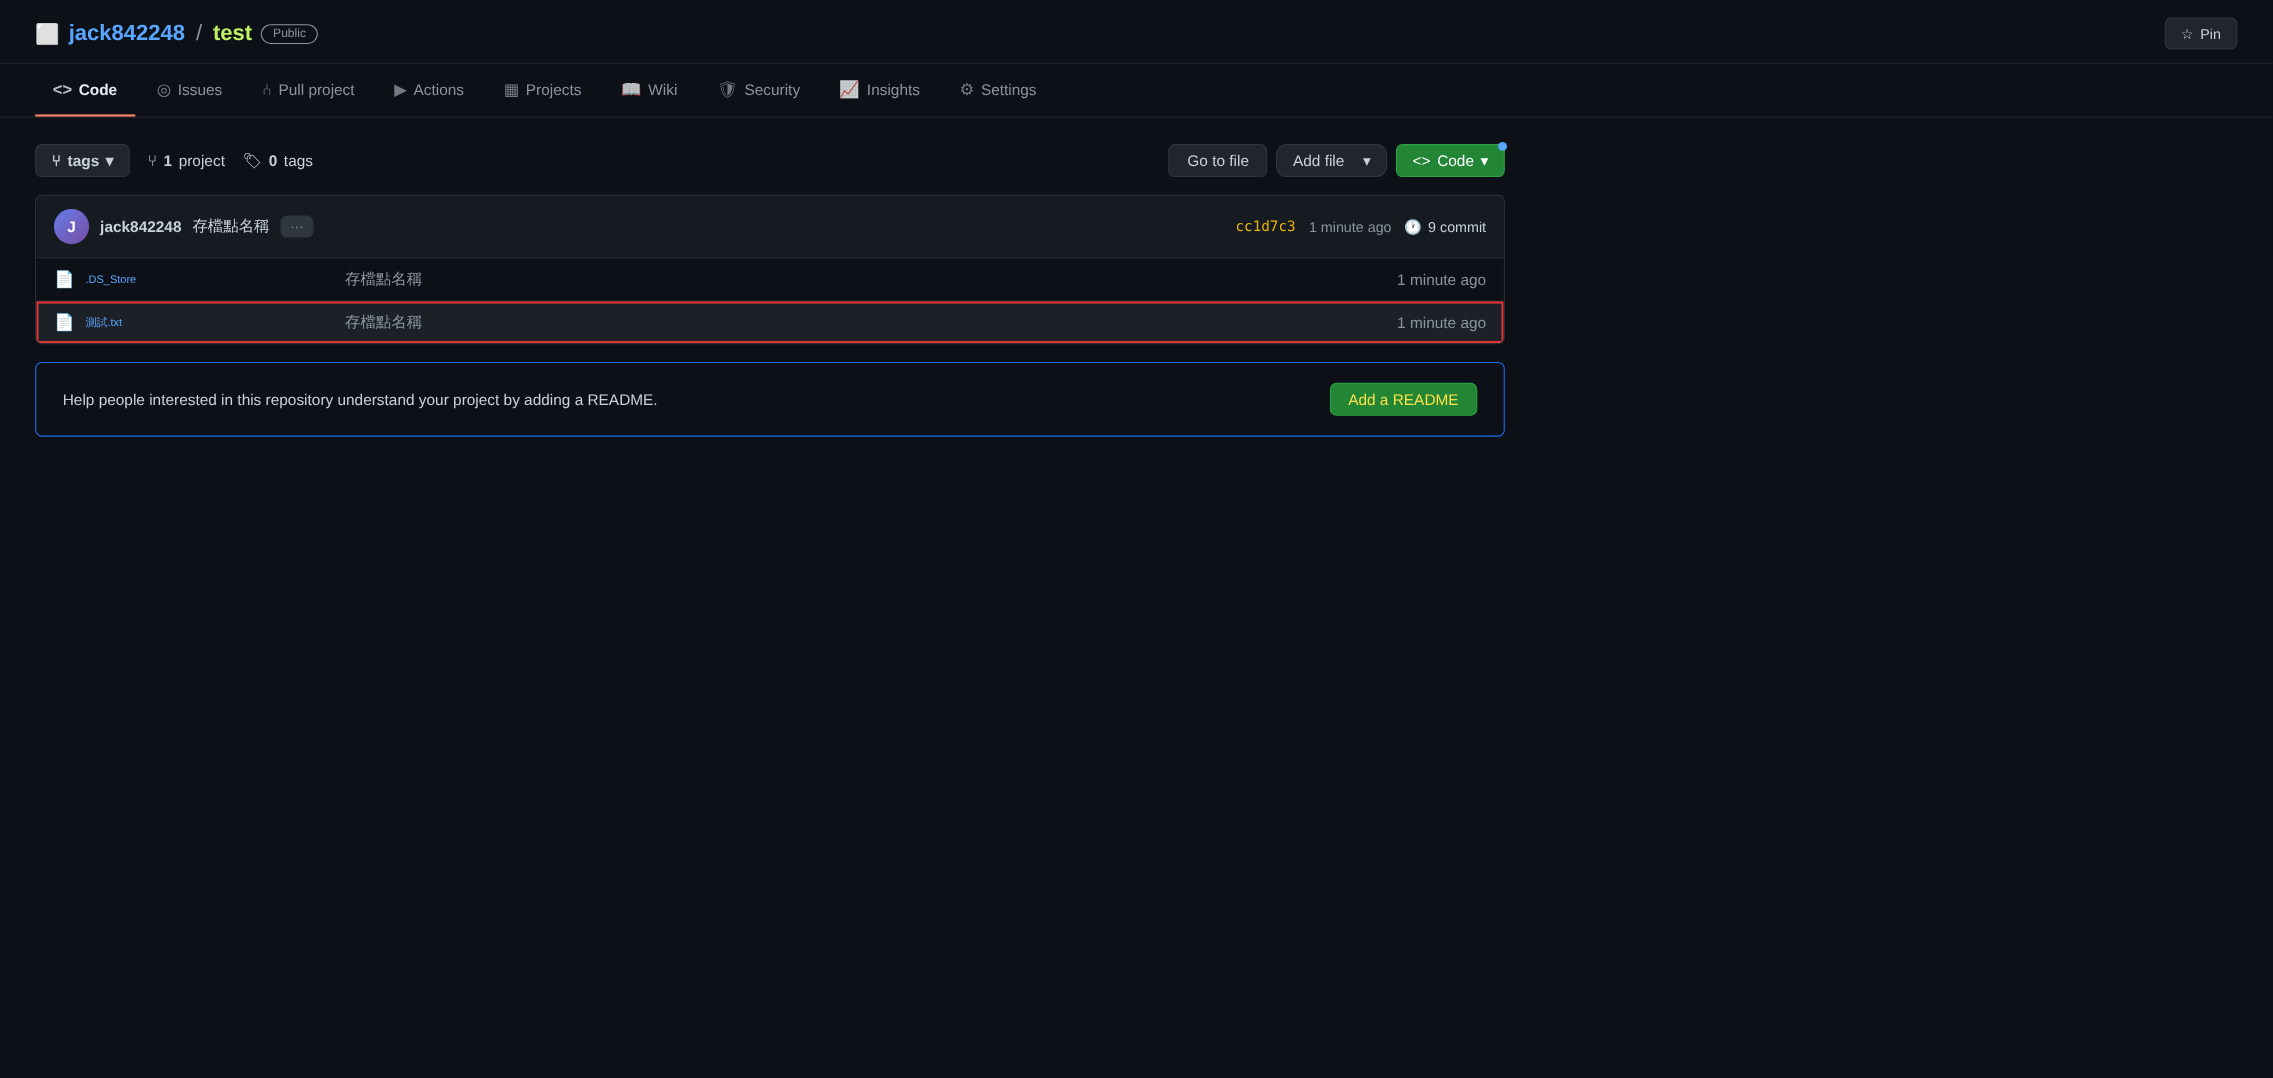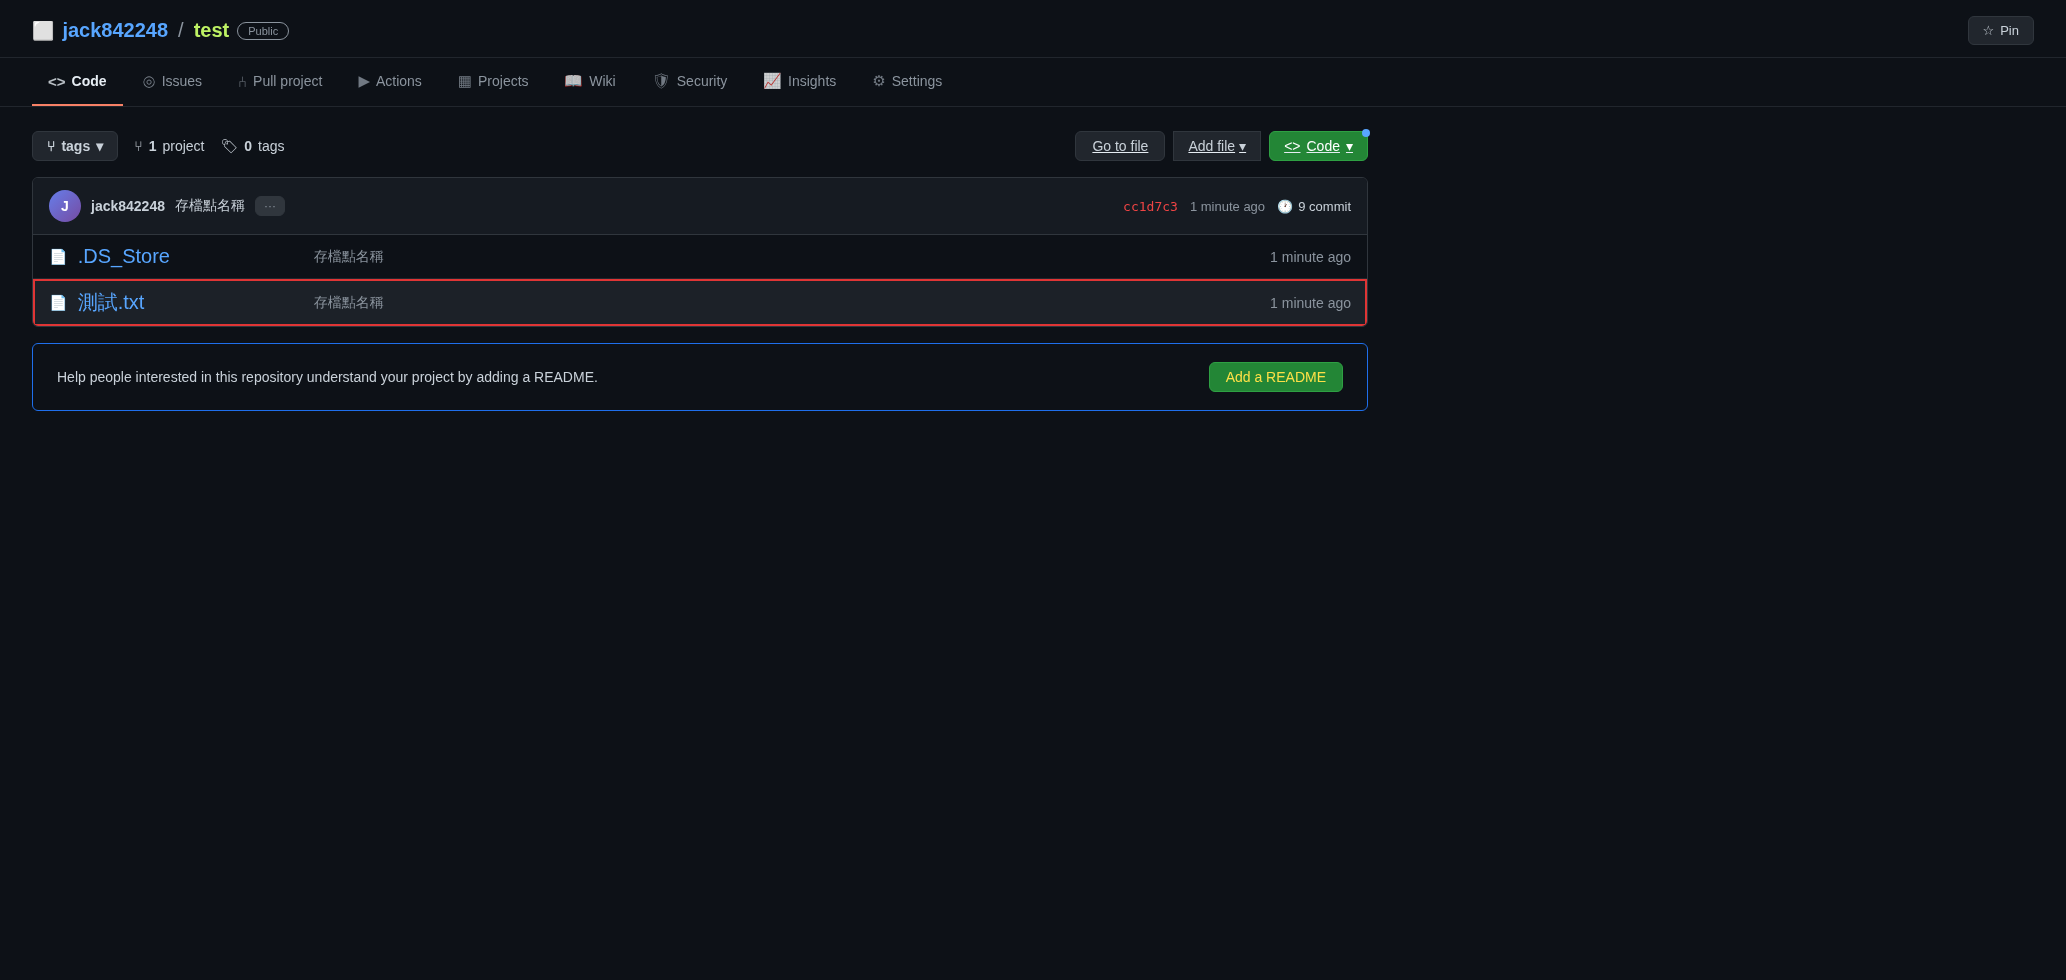--- a/index.html
+++ b/index.html
@@ -135,40 +135,39 @@
     .branch-meta-item {
       display: flex;
       align-items: center;
       gap: 6px;
       cursor: pointer;
     }
     .toolbar-right {
       display: flex;
       align-items: center;
       gap: 8px;
-      text-decoration: underline;
     }
     .btn-secondary {
       background: #21262d;
       border: 1px solid #30363d;
       color: #c9d1d9;
       border-radius: 6px;
       padding: 6px 16px;
       font-size: 14px;
       cursor: pointer;
       font-weight: 500;
     }
     .btn-add-file {
       display: flex;
       align-items: center;
-      gap: 4px;
+      gap: 17px;
       background: #21262d;
       border: 1px solid #30363d;
       color: #c9d1d9;
-      border-radius: 0;
+      border-radius: 10px;
       padding: 6px 14px;
       font-size: 14px;
       cursor: pointer;
       font-weight: 500;
     }
     .btn-code {
       display: flex;
       align-items: center;
       gap: 6px;
       background: #238636;
@@ -242,21 +241,21 @@
       cursor: pointer;
     }
     .commit-right {
       display: flex;
       align-items: center;
       gap: 12px;
       color: #8b949e;
       font-size: 13px;
     }
     .commit-hash {
-      color: #ef4444;
+      color: #eab308;
       font-family: monospace;
     }
     .commit-time { color: #8b949e; }
     .commit-history {
       display: flex;
       align-items: center;
       gap: 5px;
       color: #c9d1d9;
       font-weight: 500;
     }
@@ -278,21 +277,21 @@
     }
     .file-icon {
       color: #8b949e;
       margin-right: 10px;
       font-size: 15px;
       flex-shrink: 0;
     }
     .file-name {
       color: #58a6ff;
       min-width: 220px;
-      font-size: 20px;
+      font-size: 10px;
     }
     .file-commit-msg {
       color: #8b949e;
       flex: 1;
       padding: 0 16px;
       font-size: 14px;
     }
     .file-time {
       color: #8b949e;
       text-align: right;

